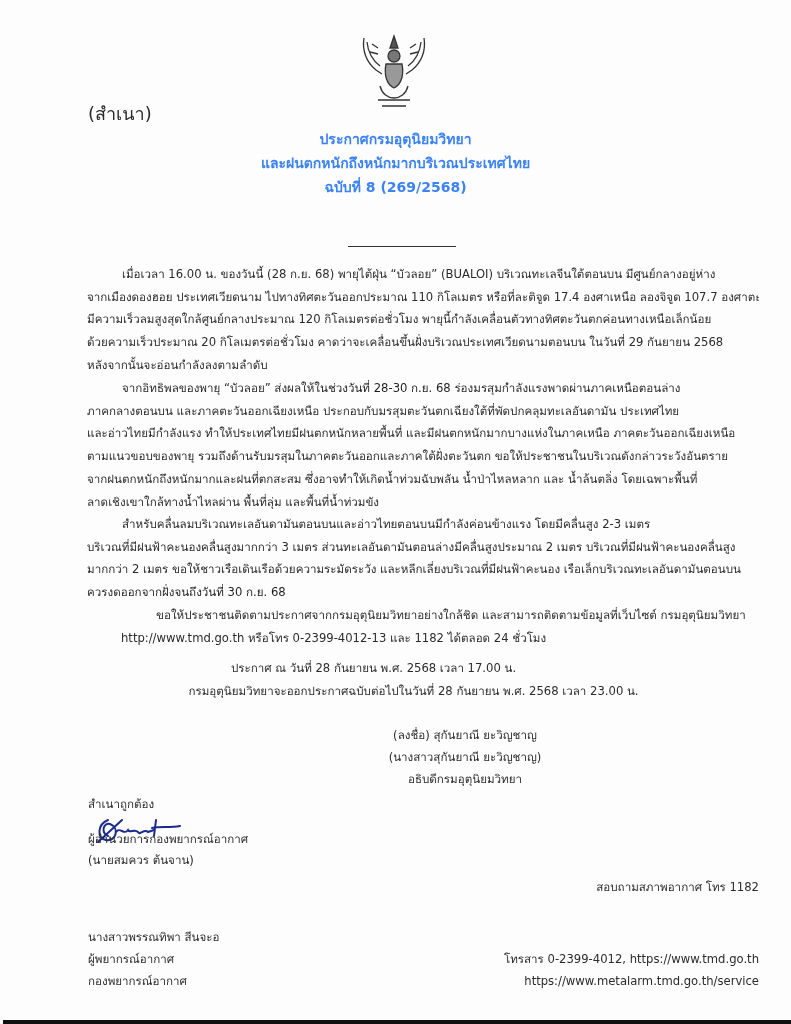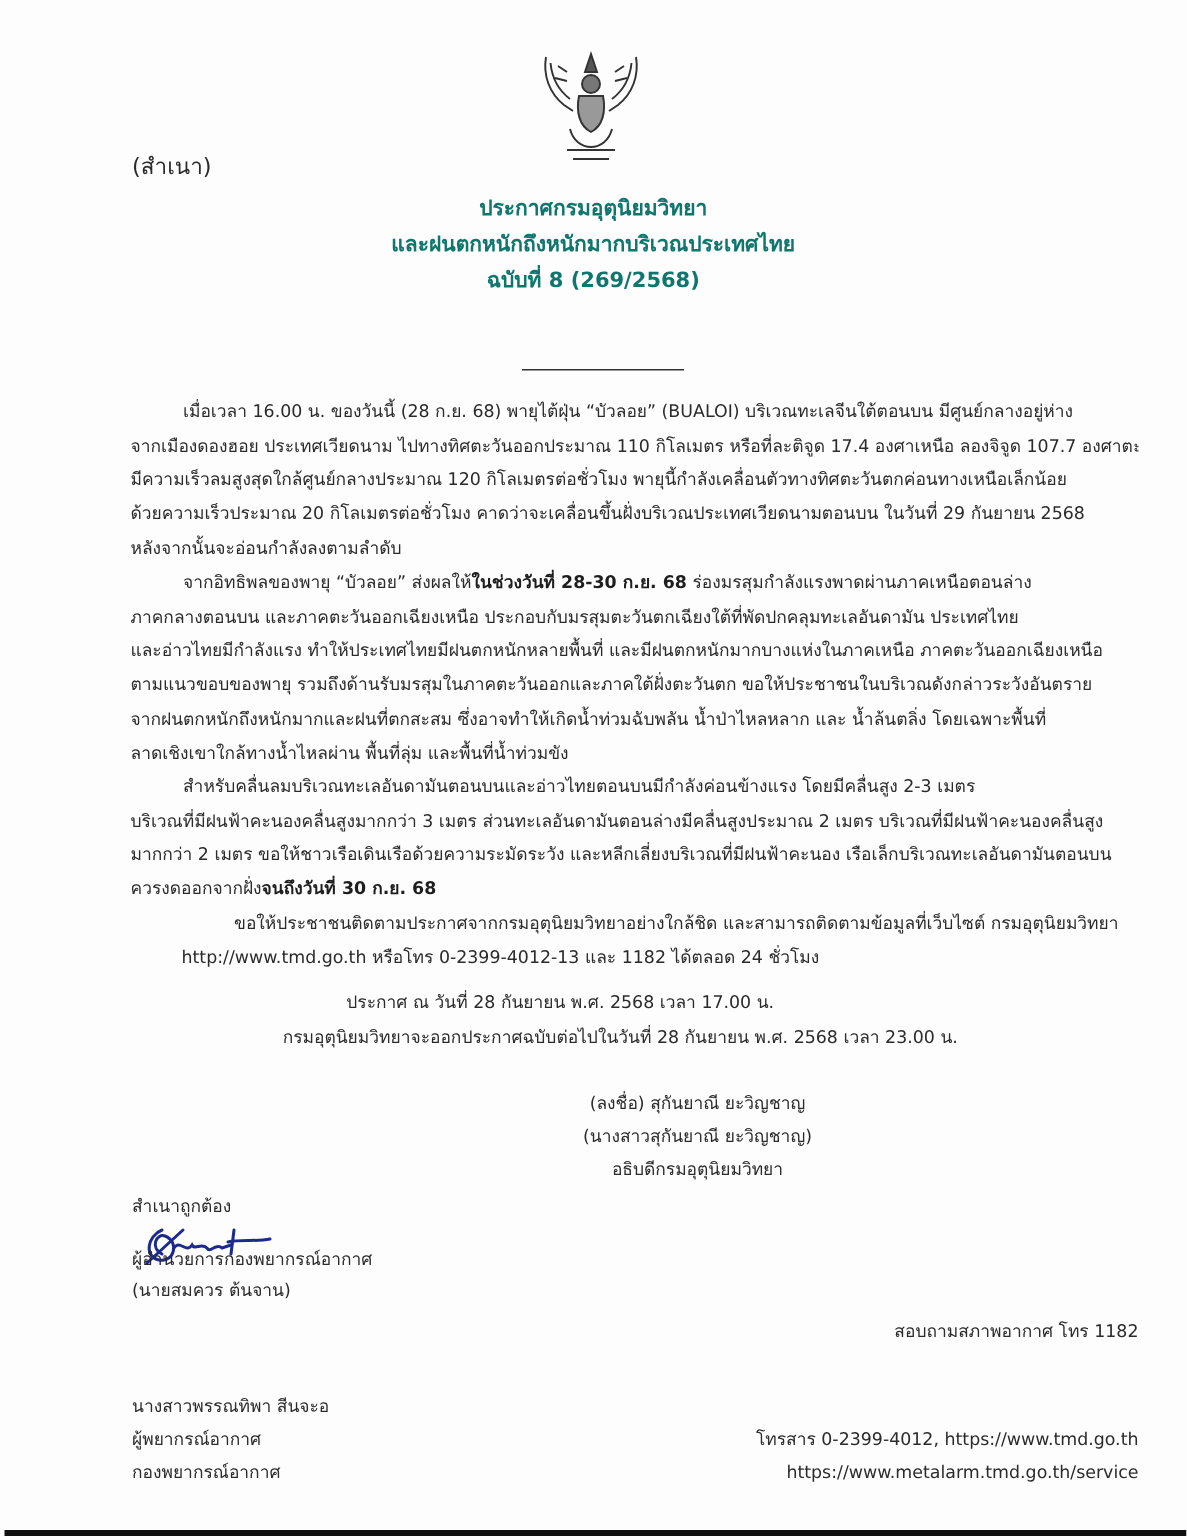--- a/index.html
+++ b/index.html
@@ -2,28 +2,28 @@
 <html><head>
 <meta charset="utf-8">
 <style>
   html, body { margin: 0; padding: 0; }
   body {
     width: 791px; height: 1024px; background: #fdfdfd; position: relative; overflow: hidden;
     font-family: "DejaVu Sans", "Liberation Sans", sans-serif; color: #2b2b2b;
   }
   .abs { position: absolute; }
   .garuda { left: 358px; top: 30px; width: 72px; height: 82px; }
-  .copy-mark { left: 88px; top: 99px; font-size: 15px; }
-  .title-block { left: 0; width: 791px; top: 127px; text-align: center; font-weight: bold; font-size: 14px; color: #0f766e; }
+  .copy-mark { left: 88px; top: 99px; font-size: 18px; }
+  .title-block { left: 0; width: 791px; top: 127px; text-align: center; font-weight: bold; font-size: 14px; color: #3b82f6; }
   .title-block div { height: 24px; line-height: 24px; }
   .title-rule { left: 348px; top: 246px; width: 108px; border-top: 1px solid #333; }
   .para { left: 87px; width: 672px; font-size: 11.6px; line-height: 22.7px; text-align: justify; }
   .para .ln { display: block; white-space: nowrap; overflow: hidden; }
   .para .ln.ind { padding-left: 35px; }
-  .para b { font-weight: bold; color: #1e1e1e; }
+  .para b { font-weight: normal; color: #1e1e1e; }
   .center-line { left: 0; width: 791px; text-align: center; font-size: 11.6px; line-height: 22px; }
   .sig-block { left: 350px; width: 230px; top: 724px; text-align: center; font-size: 11.6px; line-height: 22px; }
   .left-block { left: 88px; font-size: 11.6px; line-height: 22px; }
   .right-block { right: 32px; text-align: right; font-size: 11.6px; line-height: 22px; }
   .bottom-bar { left: 3px; right: 0; bottom: 0; height: 4px; background: #111; }
   .signature { left: 94px; top: 814px; width: 90px; height: 32px; }
 </style>
 </head>
 <body>
 

